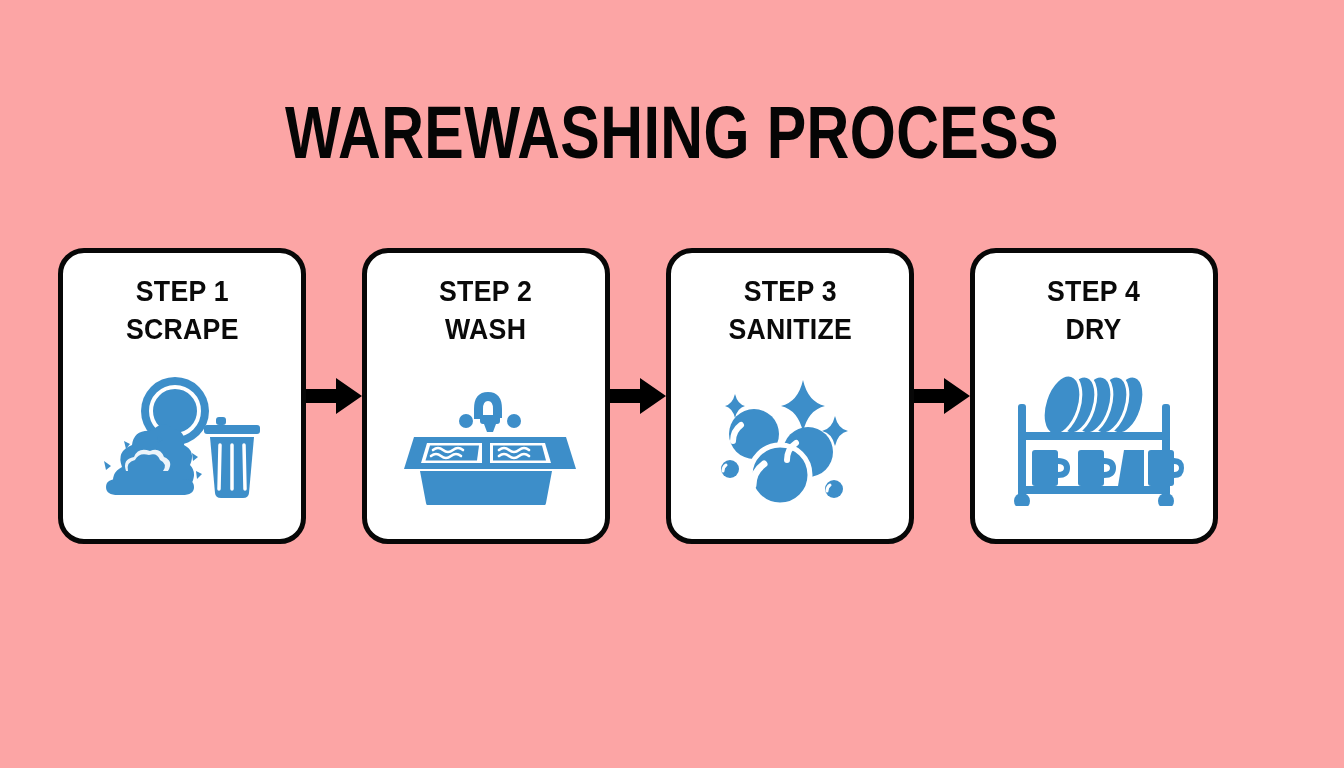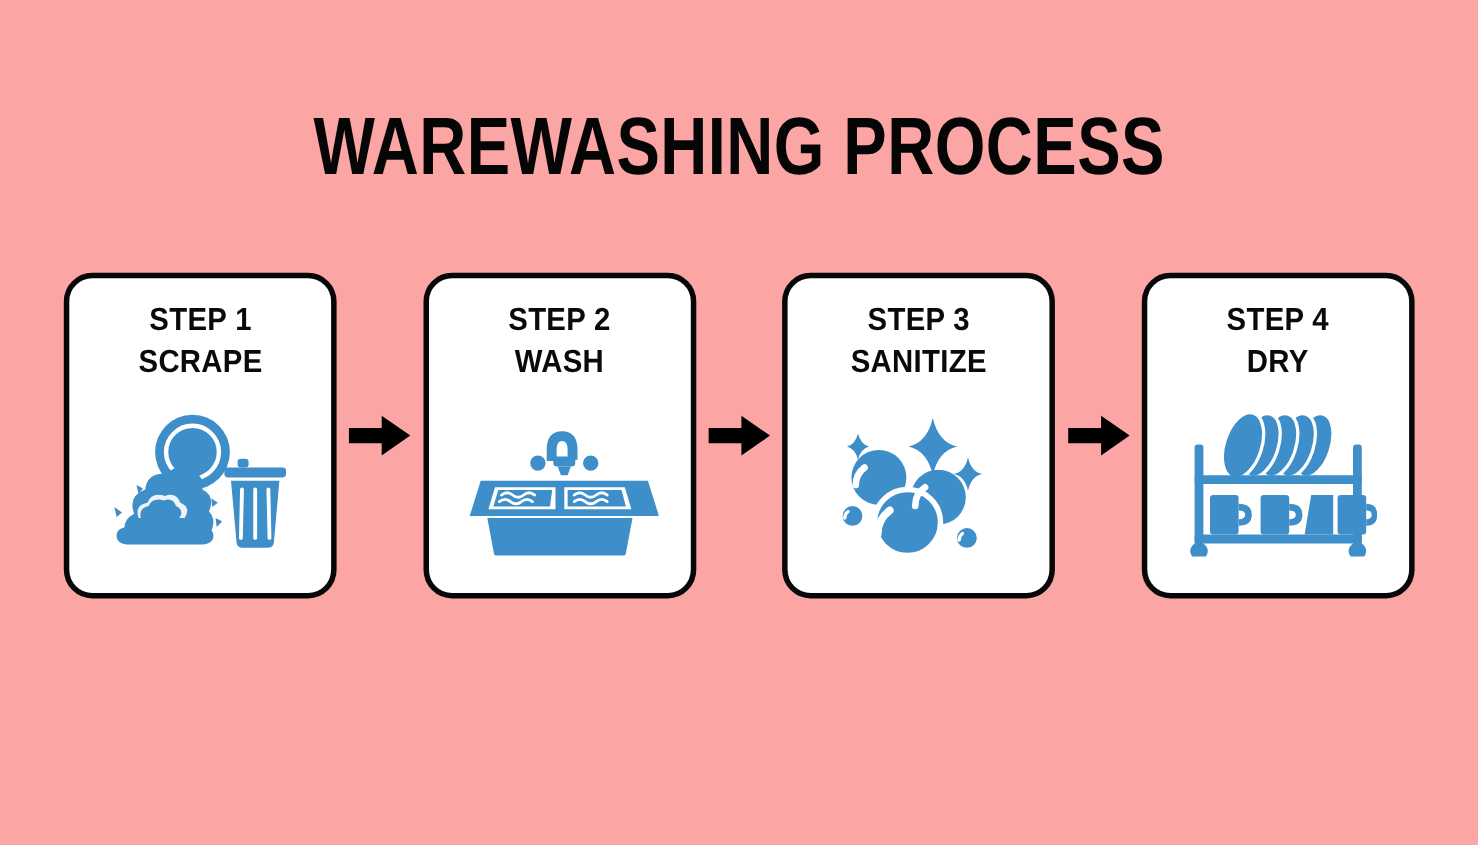--- a/index.html
+++ b/index.html
@@ -36,21 +36,21 @@
 
   
   #flow {
     position: absolute;
     top: 248px;
     left: 58px;
     width: 1228px;
     height: 296px;
     display: flex;
     align-items: center;
-    justify-content: space-between;
+    justify-content: flex-start;
   }
 
   .card {
     width: 248px;
     height: 296px;
     box-sizing: border-box;
     border: 5px solid #070707;
     border-radius: 26px;
     background: #ffffff;
     display: flex;

